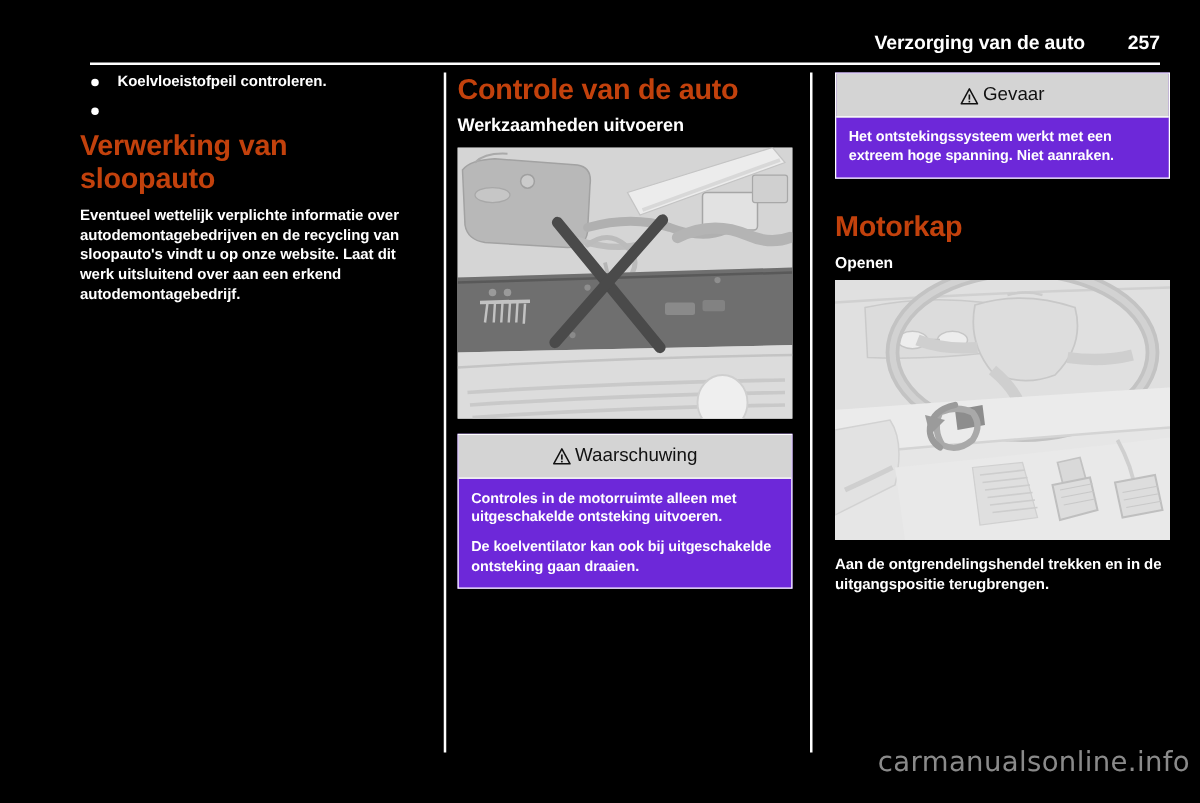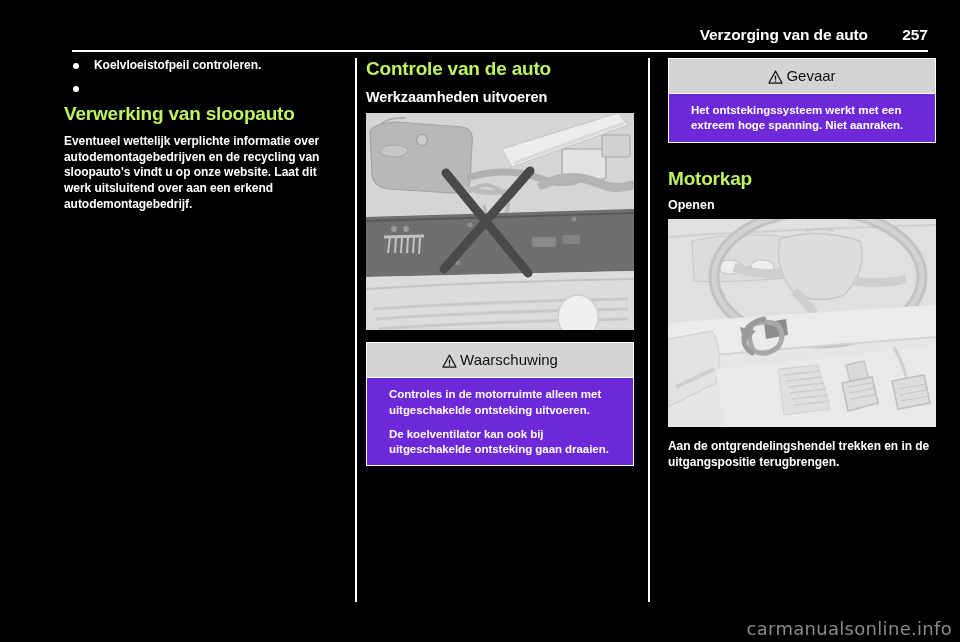--- a/index.html
+++ b/index.html
@@ -84,23 +84,23 @@
     top: 0px;
     width: 1.5px;
     height: 544px;
     background: #ffffff;
   }
   .rule-a { left: 291px; }
   .rule-b { left: 584px; }
 
   
   .h1 {
-    font-size: 19px;
-    font-weight: bold;
-    color: #bef264;
+    font-size: 23px;
+    font-weight: bold;
+    color: #c2410c;
     line-height: 1.15;
     margin: 0 0 9px 0;
     letter-spacing: -0.2px;
   }
   .h2 {
     font-size: 14.5px;
     font-weight: bold;
     color: #ffffff;
     line-height: 1.2;
     margin: 0 0 7px 0;
@@ -171,21 +171,21 @@
     font-weight: normal;
   }
   .notice-head .warn-tri {
     display: inline-block;
     width: 15px;
     height: 14px;
     position: relative;
     top: 1px;
   }
   .notice-body {
-    padding: 9px 10px 8px 22px;
+    padding: 9px 10px 8px 10px;
   }
   .notice-body p {
     margin: 0 0 9px 0;
     font-size: 11.5px;
     line-height: 1.33;
     font-weight: bold;
     color: #ffffff;
     letter-spacing: -0.05px;
   }
   .notice-body p:last-child { margin-bottom: 0; }
@@ -200,22 +200,22 @@
   }
   .fig-engine { height: 217px; }
   .fig-footwell { height: 208px; }
 
   .figure svg { display: block; width: 100%; height: 100%; }
 
   
   .watermark {
     position: absolute;
     right: 8px;
-    bottom: 4px;
-    font-size: 18px;
+    bottom: 20px;
+    font-size: 22px;
     color: #8a8a8a;
     font-family: "DejaVu Sans", sans-serif;
     letter-spacing: 0.3px;
     line-height: 1;
   }
 </style>
 </head>
 <body>
 
 <div class="page">

